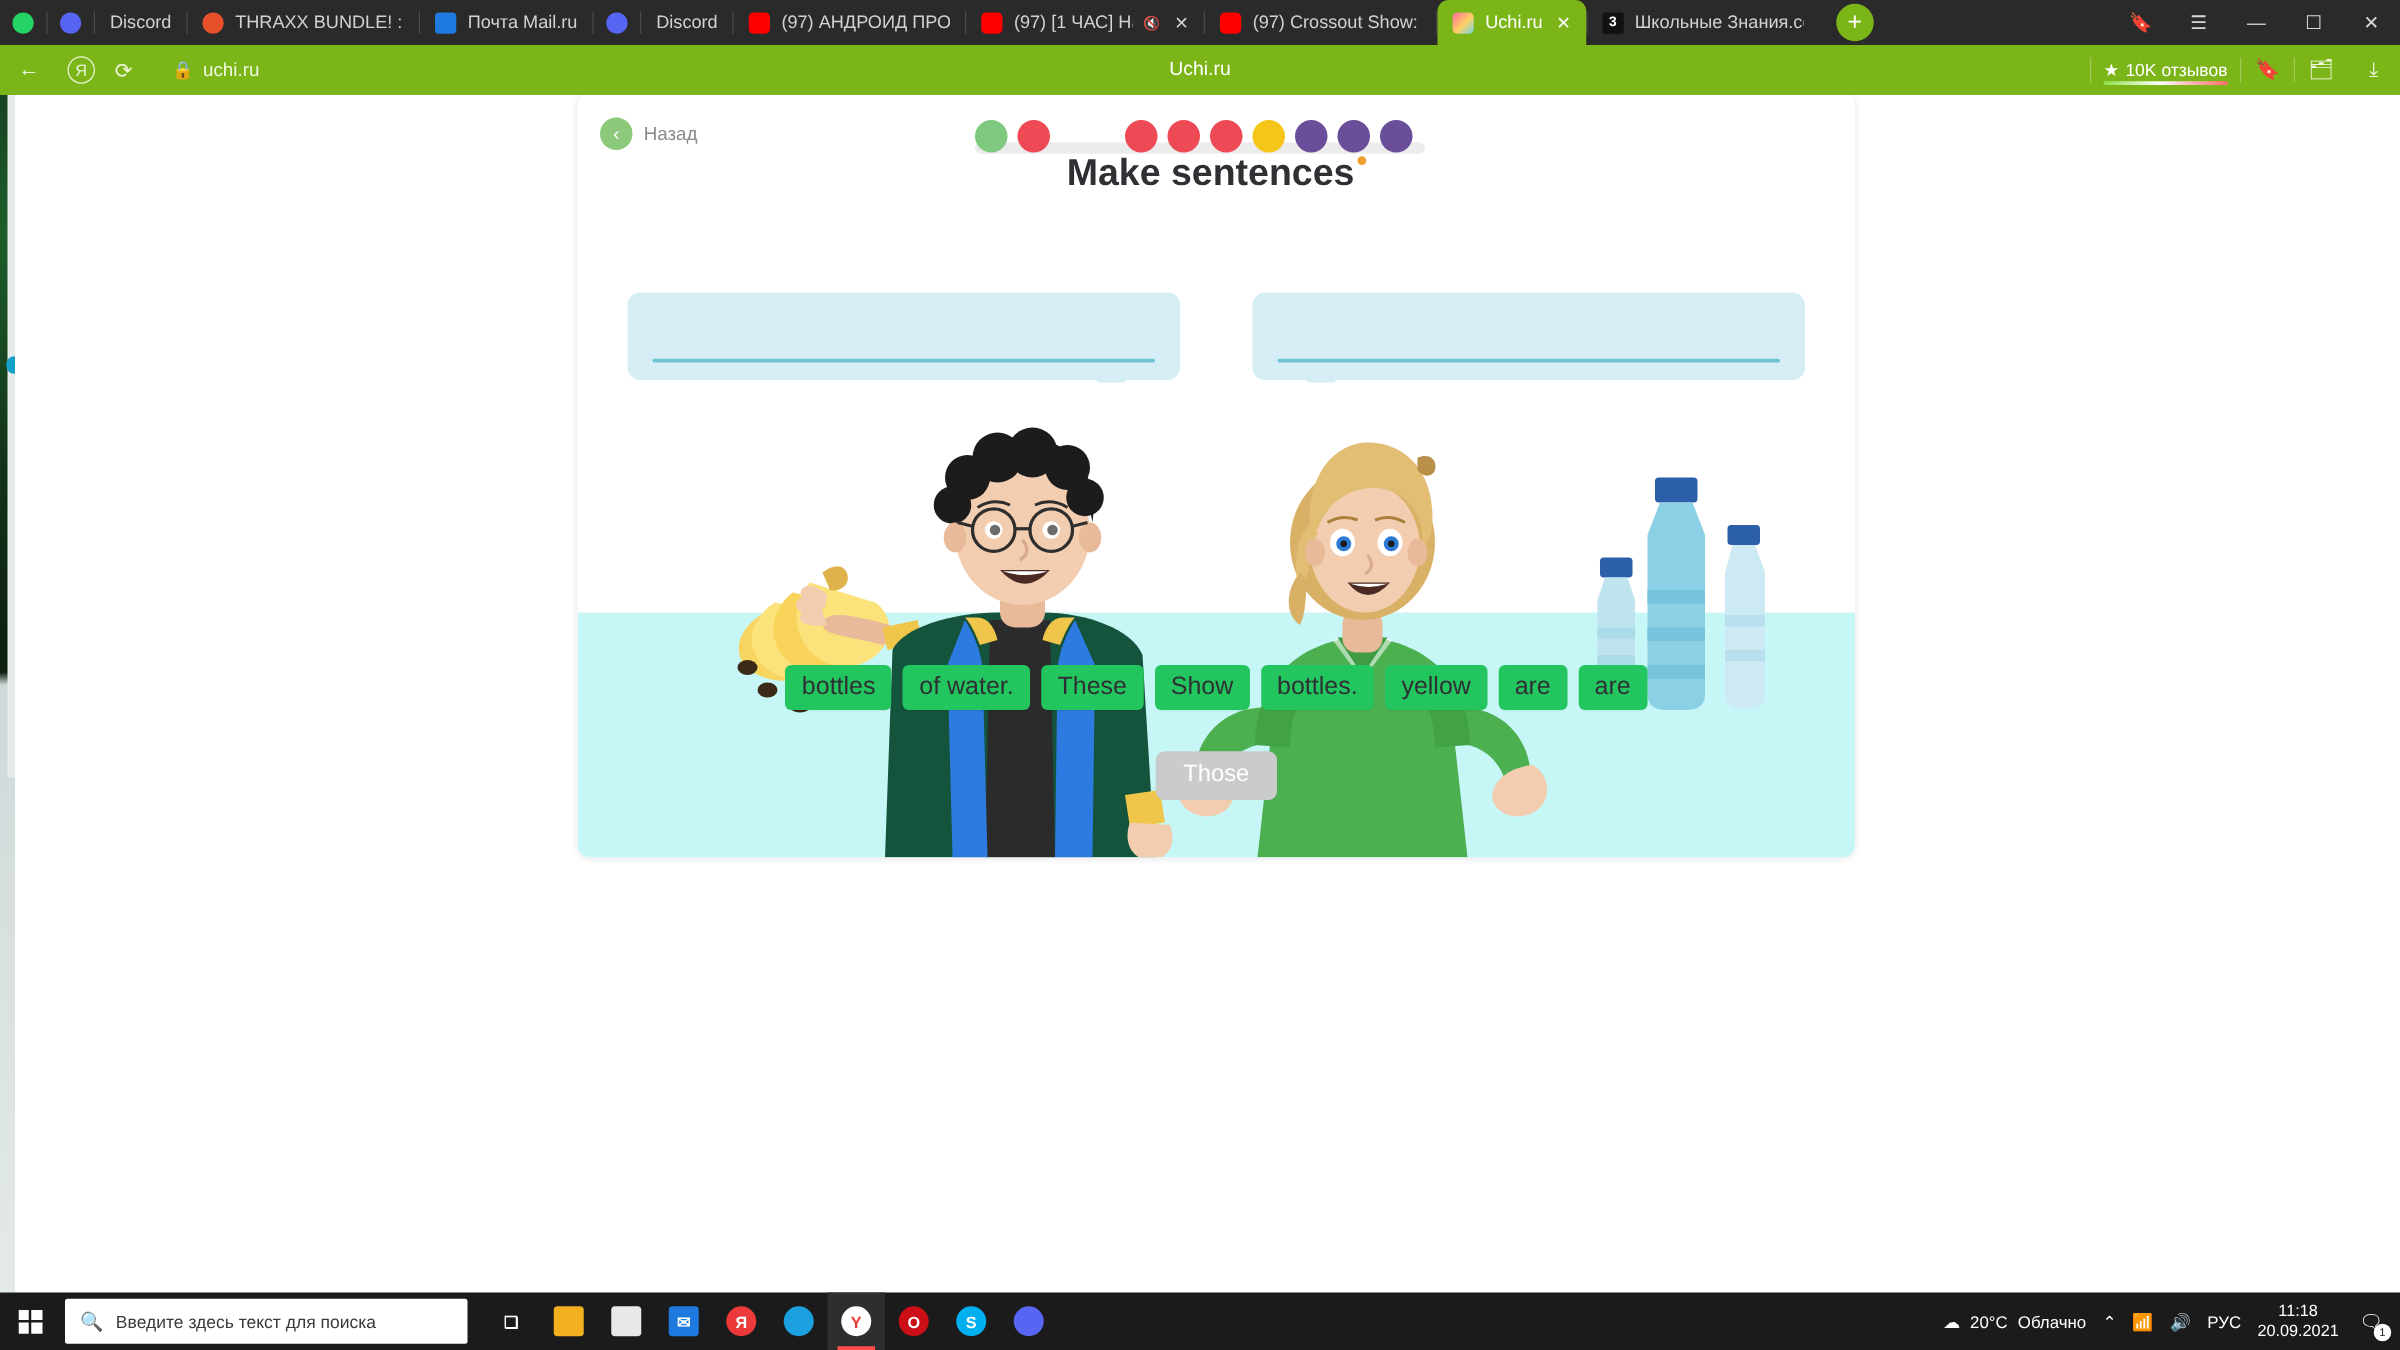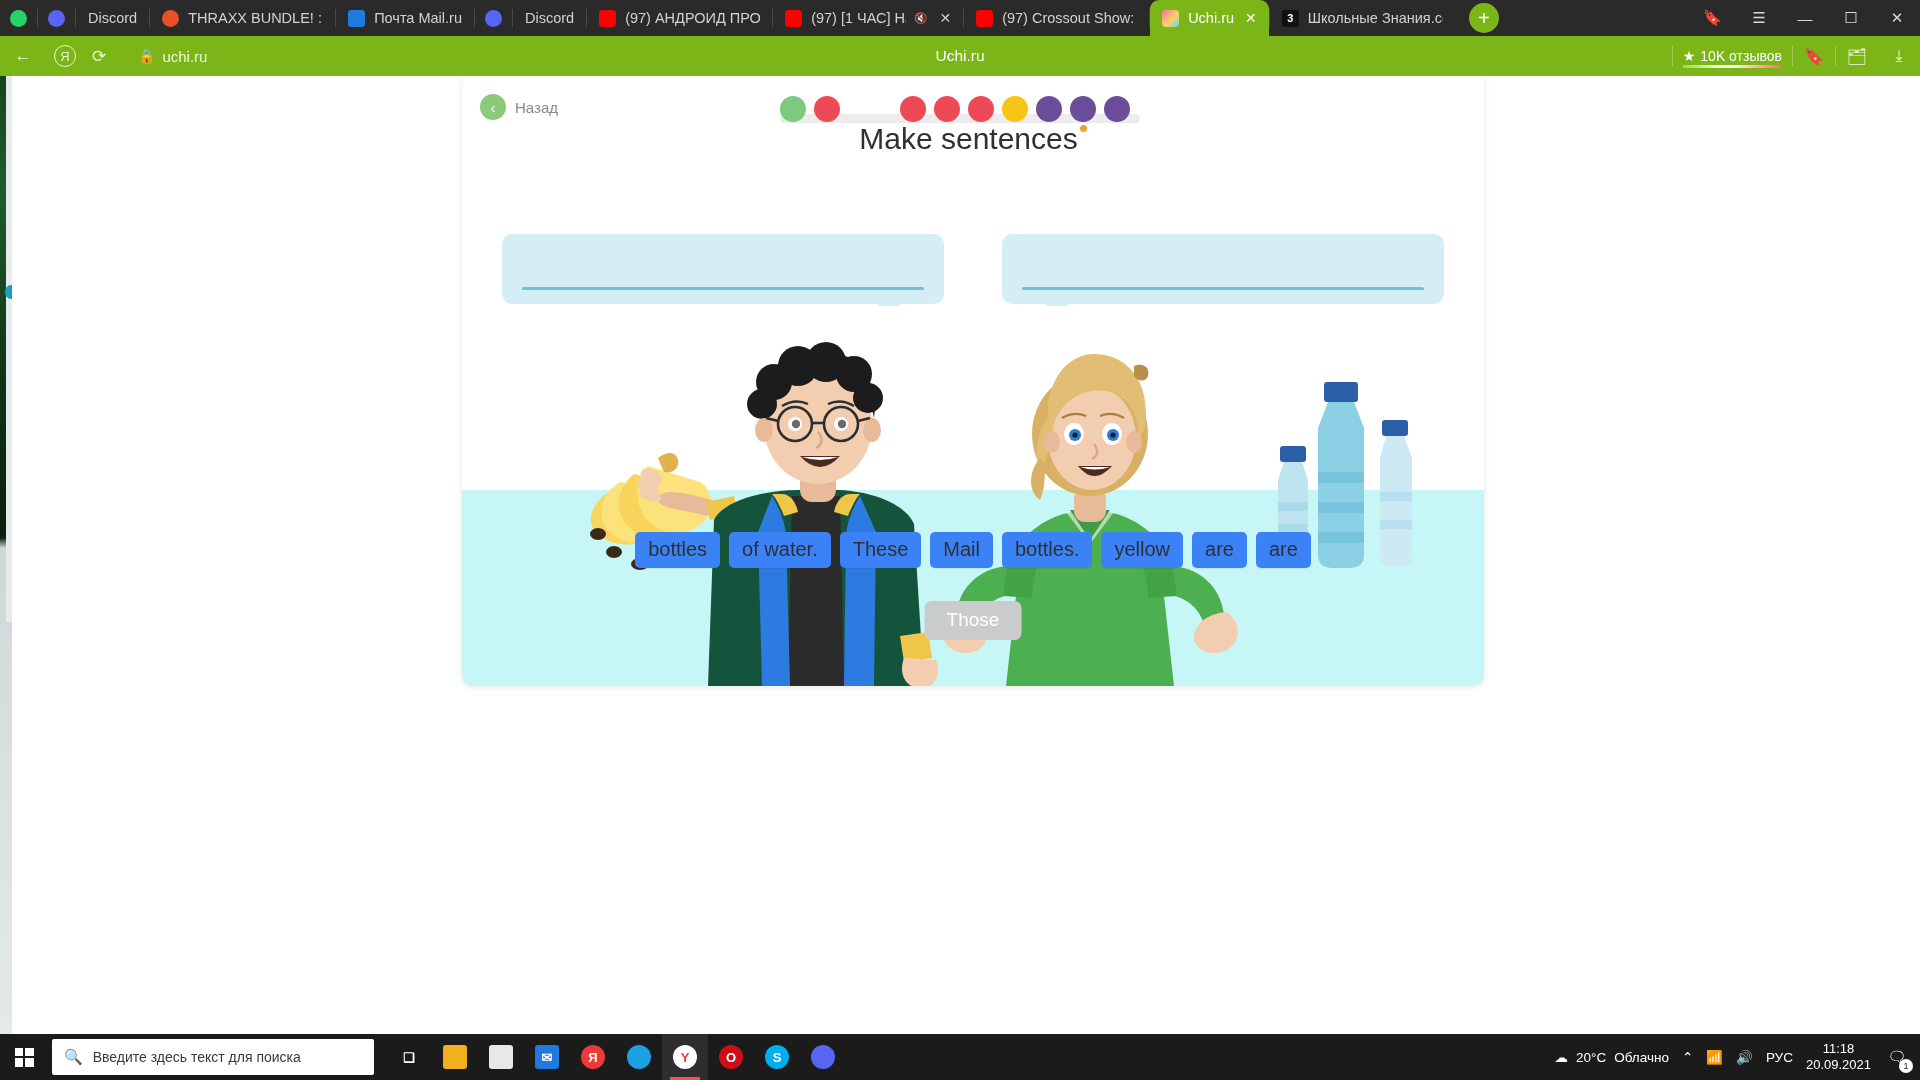--- a/index.html
+++ b/index.html
@@ -142,21 +142,21 @@
   .prog-bar {
     position: absolute; left: 0; top: 18px; width: 360px; height: 9px;
     background: #ececec; border-radius: 5px;
   }
   .dot {
     position: absolute; top: 0; width: 26px; height: 26px; border-radius: 50%;
   }
 
   .title {
     position: absolute; top: 48px; left: 0; width: 100%;
-    text-align: center; font-size: 30px; font-weight: normal; color: #2f3033;
+    text-align: center; font-size: 30px; font-weight: bold; color: #2f3033;
   }
   .title .dotmark {
     display: inline-block; width: 7px; height: 7px; border-radius: 50%;
     background: #f0a030; vertical-align: top; margin-left: 2px; margin-top: 3px;
   }
   .subtitle {
     position: absolute; top: 92px; left: 0; width: 100%;
     text-align: center; font-size: 20px; color: #3b3c40;
   }
 
@@ -186,21 +186,21 @@
     background: #c7f6f6;
   }
   .stage-white { position:absolute; left:0; top:0; width:1022px; height:186px; background:#ffffff;}
 
   
   .chips {
     position: absolute; left: 0; bottom: 118px; width: 1022px;
     display: flex; justify-content: center; align-items: center; gap: 9px;
   }
   .chip {
-    background: #3b82f6; border-radius: 5px; padding: 7px 13px 9px;
+    background: #22c55e; border-radius: 5px; padding: 7px 13px 9px;
     font-size: 20px; color: #2f3033; line-height: 1;
     box-shadow: 0 1px 0 rgba(0,0,0,.05);
   }
 
   .done {
     position: absolute; left: 50%; transform: translateX(-50%);
     bottom: 46px; background: #c9cccb; color: #ffffff;
     font-size: 19px; padding: 9px 22px 11px; border-radius: 7px;
     border: none; line-height: 1;
   }
@@ -524,21 +524,21 @@
               <path d="M924 130 L942 130 L950 152 L950 250 C950 256 946 260 940 260 L928 260 C922 260 918 256 918 250 L918 152 Z" fill="#cdeaf4"></path>
               <rect x="918" y="186" width="32" height="9" fill="#b7dfee"></rect>
               <rect x="918" y="214" width="32" height="9" fill="#b7dfee"></rect>
             </g>
           </svg>
 
           <div class="chips" id="chips">
               <div class="chip">bottles</div>
               <div class="chip">of water.</div>
               <div class="chip">These</div>
-              <div class="chip">Mail</div>
+              <div class="chip">Show</div>
               <div class="chip">bottles.</div>
               <div class="chip">yellow</div>
               <div class="chip">are</div>
               <div class="chip">are</div>
             </div>
           <button class="done">Those</button>
         </div>
       </div>
     </div>
   </div>

